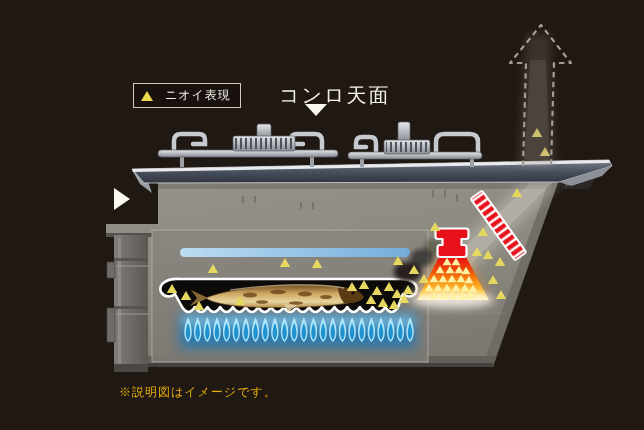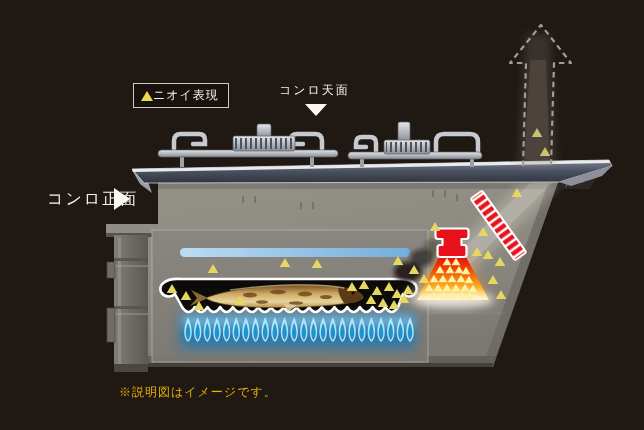--- a/index.html
+++ b/index.html
@@ -3,30 +3,30 @@
 <meta charset="utf-8">
 <style>
   html,body{margin:0;padding:0;background:#0e0b09;}
   .stage{
     position:relative;width:644px;height:430px;overflow:hidden;
     background:#201813;
     font-family:"DejaVu Serif","Liberation Serif",serif;
   }
   .stage svg{position:absolute;left:0;top:0;}
   .label{position:absolute;color:#f4f1e9;letter-spacing:2px;white-space:nowrap;}
-  .label-top{left:279px;top:82px;font-size:12px;}
+  .label-top{left:279px;top:82px;font-size:20px;}
   .label-front{left:47px;top:189px;font-size:16px;}
   .tri-down{position:absolute;left:305px;top:104px;width:0;height:0;
     border-left:11px solid transparent;border-right:11px solid transparent;
     border-top:12px solid #fbf8f2;}
   .tri-right{position:absolute;left:114px;top:188px;width:0;height:0;
     border-top:11px solid transparent;border-bottom:11px solid transparent;
     border-left:16px solid #fbf8f2;}
   .legend{
-    position:absolute;left:133px;top:83px;display:flex;align-items:center;gap:0;
+    position:absolute;left:133px;top:83px;display:flex;align-items:center;gap:12px;
     border:1px solid #cfcac2;background:rgba(18,13,10,.55);
     padding:3px 9px 3px 7px;color:#f2efe8;font-size:12px;letter-spacing:1px;
   }
   .legend .tri{width:0;height:0;border-left:6px solid transparent;
     border-right:6px solid transparent;border-bottom:10px solid #ecd94e;}
   .note{position:absolute;left:119px;top:384px;font-size:12px;color:#eab308;letter-spacing:1px;}
 </style>
 </head>
 <body>
 
@@ -347,18 +347,17 @@
 </svg>
 
 <div class="legend">
   <span class="tri"></span>
   <span>ニオイ表現</span>
 </div>
 
 <div class="label label-top">コンロ天面</div>
 <div class="tri-down"></div>
 
-<div class="label label-front">コンロ正面</div>
 <div class="tri-right"></div>
 
 <div class="note">※説明図はイメージです。</div>
 
 </div>
 
 </body></html>

